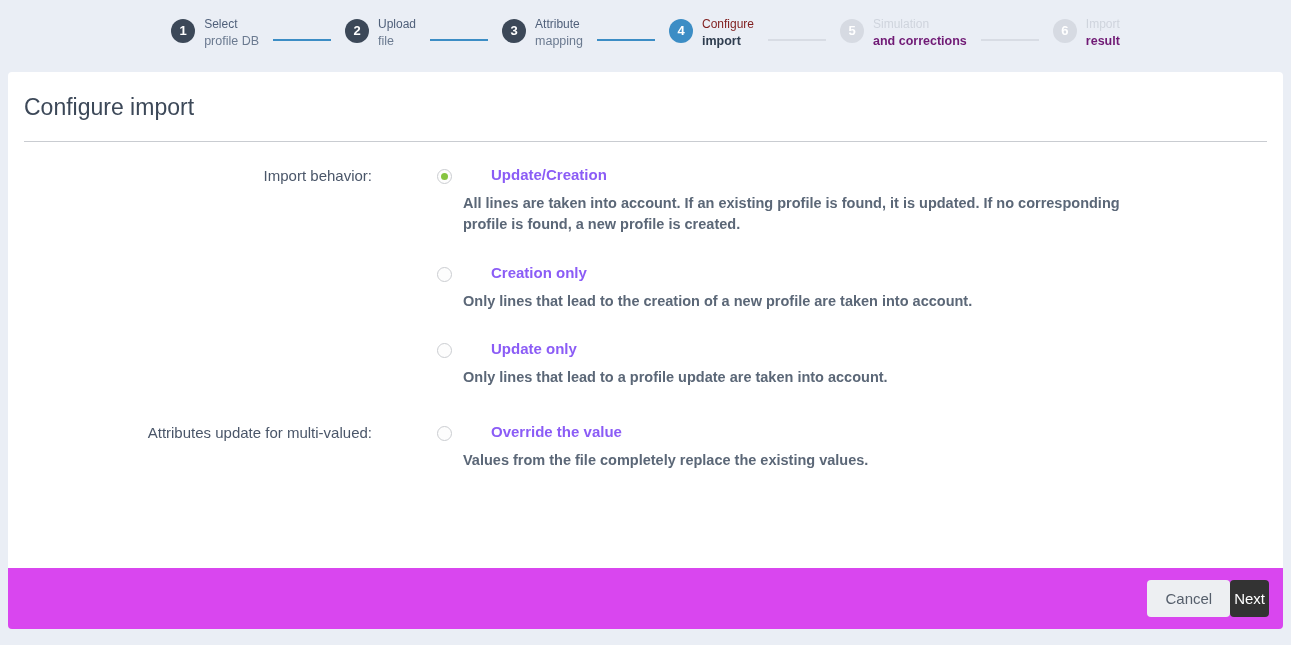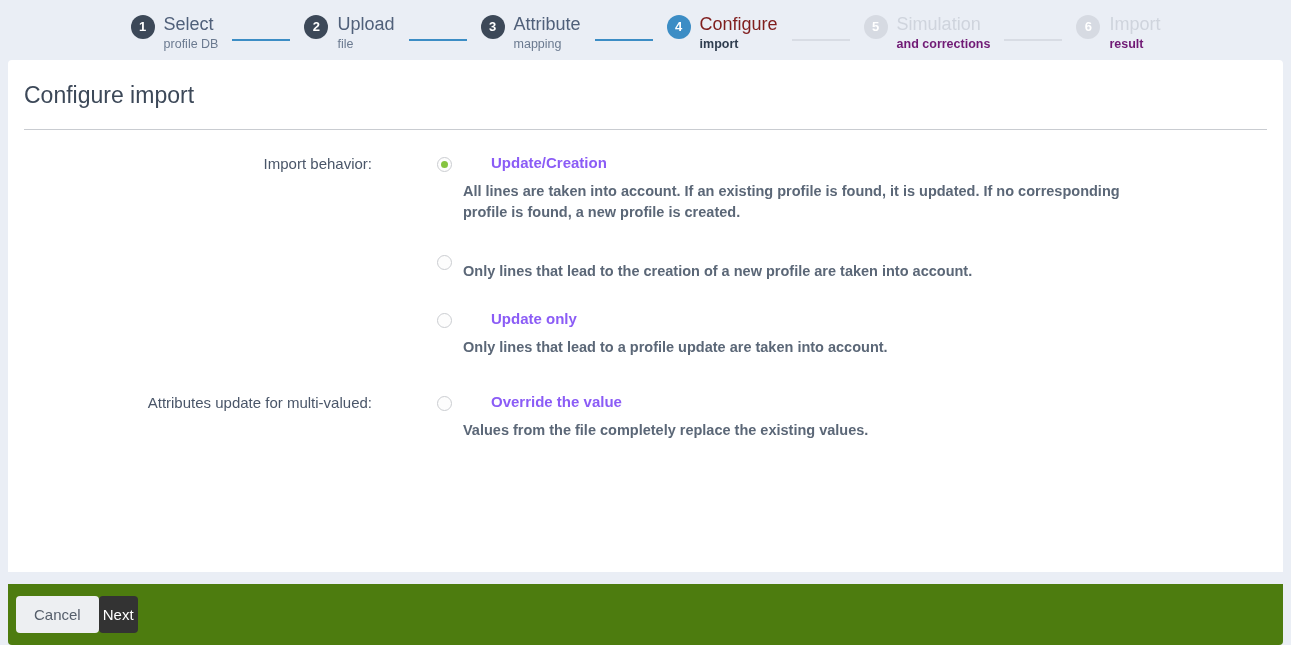--- a/index.html
+++ b/index.html
@@ -47,21 +47,21 @@
   .step.active .step-circle { background: #3c8dc5; }
   .step.todo  .step-circle { background: #d6dae2; }
 
   .step-labels {
     margin-left: 9px;
     line-height: 1.25;
     padding-top: 6px;
     white-space: nowrap;
   }
   .step-title {
-    font-size: 18px;
+    font-size: 12px;
     color: #50607a;
   }
   .step-sub {
     font-size: 12.5px;
     color: #6b7a90;
     margin-top: 2px;
   }
   .step.active .step-title { color: #7f1d1d; font-weight: normal; }
   .step.active .step-sub   { color: #2f3d4f; font-weight: bold; }
   .step.todo .step-title   { color: #cfd4dd; }
@@ -74,21 +74,21 @@
     margin: 0 14px;
     margin-top: 19px;
     flex: 0 0 auto;
   }
   .connector.muted { background: #d8dce4; }
 
   
   .card {
     position: absolute;
     left: 8px;
-    top: 60px;
+    top: 72px;
     width: 1275px;
     height: 512px;
     background: #ffffff;
     border-radius: 4px 4px 0 0;
     box-sizing: border-box;
   }
   .card-title {
     font-size: 23px;
     color: #3c4858;
     padding: 22px 0 0 16px;
@@ -166,28 +166,28 @@
     margin-top: 9px;
     max-width: 668px;
     font-weight: bold;
   }
   .group-gap { height: 34px; }
 
   
   .footer {
     position: absolute;
     left: 8px;
-    top: 584px;
+    top: 568px;
     width: 1275px;
     height: 61px;
-    background: #4d7c0f;
+    background: #d946ef;
     box-sizing: border-box;
     display: flex;
     align-items: center;
-    justify-content: flex-start;
+    justify-content: flex-end;
     padding: 0 8px;
     border-radius: 0 0 4px 4px;
   }
   .btn {
     font-family: "Liberation Sans", sans-serif;
     font-size: 15px;
     border: none;
     border-radius: 4px;
     cursor: pointer;
     line-height: 1;
@@ -267,20 +267,21 @@
           <div class="option">
             <span class="radio checked"></span>
             <div class="option-body">
               <div class="option-label">Update/Creation</div>
               <div class="option-desc">All lines are taken into account. If an existing profile is found, it is updated. If no corresponding profile is found, a new profile is created.</div>
             </div>
           </div>
           <div class="option">
             <span class="radio"></span>
             <div class="option-body">
+              <div class="option-label">Creation only</div>
               <div class="option-desc">Only lines that lead to the creation of a new profile are taken into account.</div>
             </div>
           </div>
           <div class="option">
             <span class="radio"></span>
             <div class="option-body">
               <div class="option-label">Update only</div>
               <div class="option-desc">Only lines that lead to a profile update are taken into account.</div>
             </div>
           </div>

